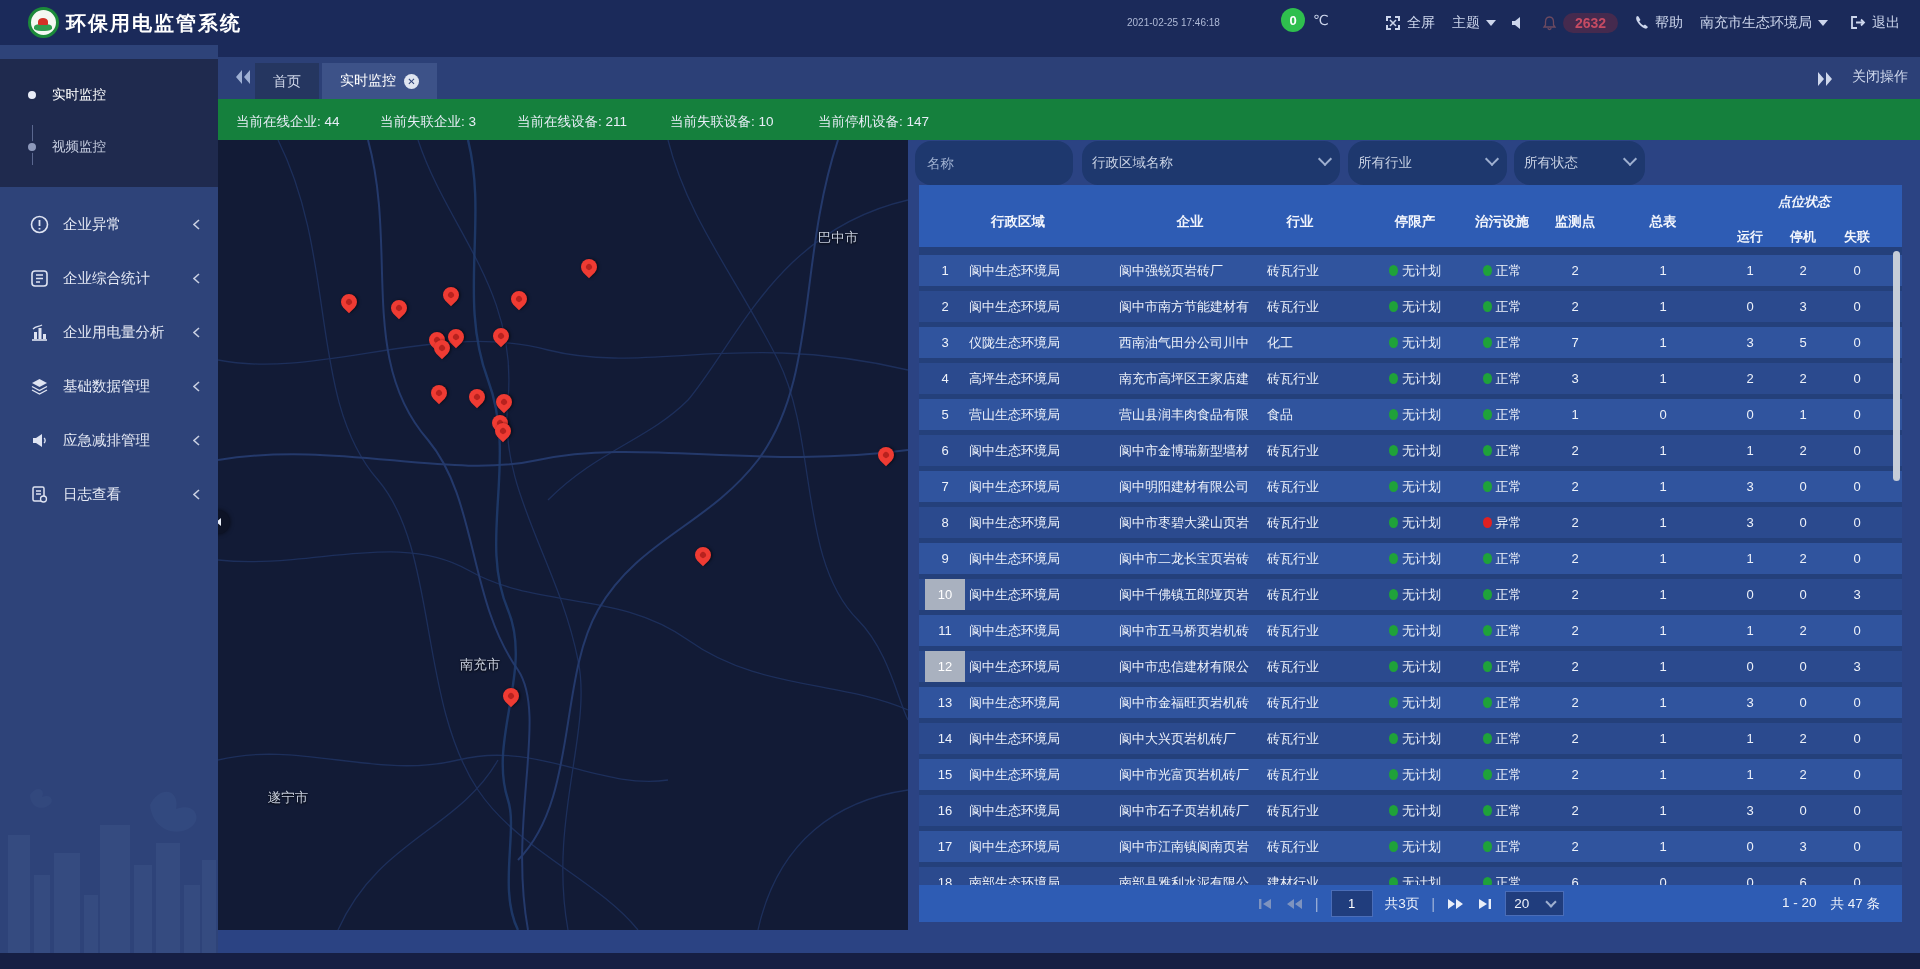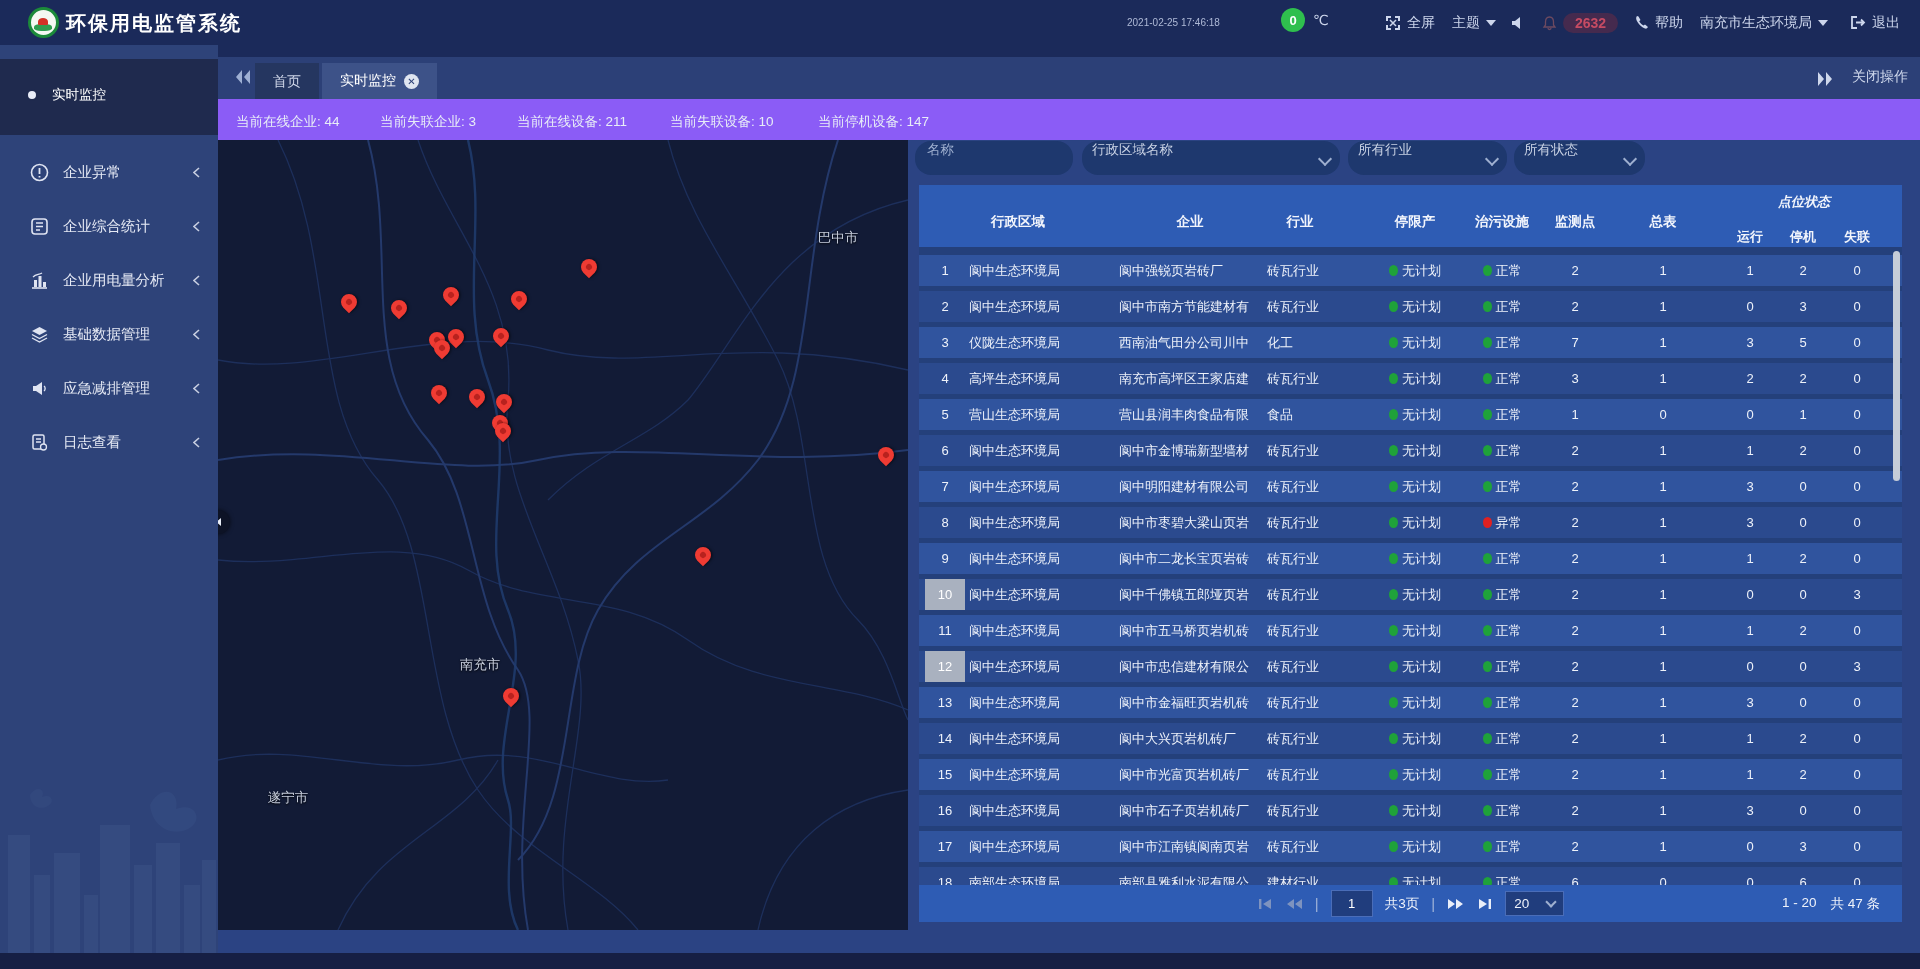--- a/index.html
+++ b/index.html
@@ -40,35 +40,35 @@
   .tabbar .backbtn{position:absolute;left:14px;top:9px;cursor:pointer;}
   .tab{position:absolute;top:6px;height:36px;line-height:36px;padding:0 18px;font-size:14px;color:#cfd6e8;
     background:#253660;cursor:pointer;}
   .tab.home{left:37px;}
   .tab.active{left:104px;background:#3d5288;color:#fff;display:flex;align-items:center;gap:8px;line-height:normal;}
   .tabclose{width:15px;height:15px;border-radius:50%;background:#dfe5f0;color:#2c4077;font-size:10px;line-height:15px;
     text-align:center;font-weight:bold;cursor:pointer;}
   .fwdbtn{position:absolute;left:1596px;top:11px;cursor:pointer;}
   .closeops{position:absolute;left:1634px;top:11px;font-size:14px;color:#cfd8ec;cursor:pointer;}
   
-  .statusbar{position:absolute;left:218px;top:99px;width:1702px;height:41px;background:#8b5cf6;font-size:13.5px;}
+  .statusbar{position:absolute;left:218px;top:99px;width:1702px;height:41px;background:#15803d;font-size:13.5px;}
   .statusbar .sitem{position:absolute;top:14px;color:#e8edf7;}
   
   .content{position:absolute;left:218px;top:140px;width:1702px;height:812px;background:#2b4383;}
   
   .map{position:absolute;left:0;top:0;width:690px;height:790px;background:#121b36;overflow:hidden;cursor:grab;}
   .citylabel{position:absolute;color:#c7cedc;font-size:13.5px;text-shadow:0 1px 2px #000;transform:translate(-50%,-50%);}
   .pin{position:absolute;width:16px;height:16px;background:#ef3b33;border-radius:50% 50% 50% 0;
     transform:rotate(-45deg);margin-left:-8px;margin-top:-19px;box-shadow:1px 1px 3px rgba(0,0,0,.55);cursor:pointer;}
   .pin::after{content:"";position:absolute;left:5px;top:5px;width:6px;height:6px;border-radius:50%;background:#b8221e;}
   .collapse-btn{position:absolute;left:-12px;top:370px;width:24px;height:24px;border-radius:50%;background:#0d1326;
     color:#e8edf7;display:flex;align-items:center;justify-content:center;cursor:pointer;box-shadow:0 0 4px rgba(0,0,0,.6);}
   
   .filters{position:absolute;left:697px;top:0;height:35px;}
-  .fbox{position:absolute;top:1px;height:34px;background:#1e386e;display:flex;align-items:flex-start;
+  .fbox{position:absolute;top:1px;height:44px;background:#1e386e;display:flex;align-items:center;
     padding:0 10px;box-sizing:border-box;font-size:13.5px;color:#c9d2e4;cursor:pointer;border-radius:16px;}
   .fbox input{background:transparent;border:none;outline:none;color:#c9d2e4;font-size:13.5px;width:100%;
     font-family:"Liberation Sans","DejaVu Sans",sans-serif;}
   .fbox input::placeholder{color:#9fb0d0;}
   .fchevron{position:absolute;right:10px;top:13px;width:8px;height:8px;border-right:2px solid #9fb0d0;
     border-bottom:2px solid #9fb0d0;transform:rotate(45deg);}
   .fb-name{left:0;width:158px;}
   .fb-region{left:167px;width:258px;}
   .fb-industry{left:433px;width:159px;}
   .fb-status{left:599px;width:131px;}
@@ -174,20 +174,24 @@
     </div>
   </div>
 
   <div class="sidebar">
     <div style="height:14px"></div>
     <div class="nav-sub-wrap">
       <div class="rail"></div>
       <div class="nav-sub active">
         <span class="dot"></span>
         <span>实时监控</span>
+      </div>
+      <div class="nav-sub">
+        <span class="dot"></span>
+        <span>视频监控</span>
       </div>
     </div>
     <div style="height:10px"></div>
 
     <div class="nav-group">
       <svg width="19" height="19" viewBox="0 0 19 19">
         <circle cx="9.5" cy="9.5" r="8" fill="none" stroke="#dfe4f2" stroke-width="1.6"></circle>
         <path d="M9.5 5 L9.5 11 M9.5 13 L9.5 14.5" stroke="#dfe4f2" stroke-width="1.8"></path>
       </svg>
       <span>企业异常</span>

